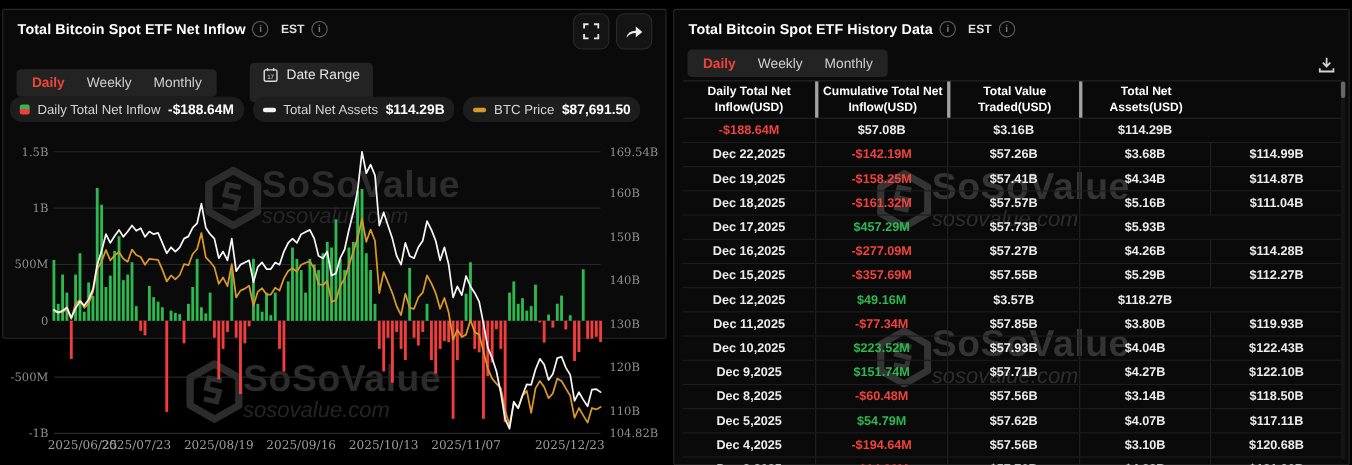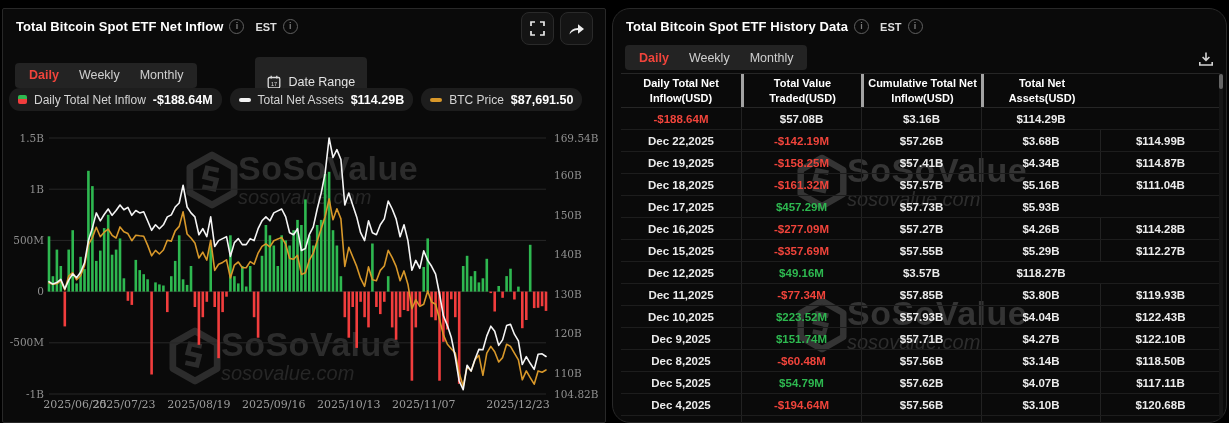--- a/index.html
+++ b/index.html
@@ -1,37 +1,37 @@
 <!DOCTYPE html>
 <html><head>
 <meta charset="utf-8">
 <style>
   html,body{margin:0;padding:0;background:#000;}
   body{width:1229px;height:423px;position:relative;overflow:hidden;
        font-family:"Liberation Sans",sans-serif;-webkit-font-smoothing:antialiased;}
   .panel{position:absolute;top:8px;background:#0a0a0a;border:1px solid #282828;border-radius:2px;box-sizing:border-box;}
-  #left-panel{left:2px;width:604px;height:415px;}
-  #right-panel{left:612px;width:615px;height:415px;border-radius:18px;}
+  #left-panel{left:2px;width:604px;height:300px;}
+  #right-panel{left:612px;width:615px;height:415px;}
 
   .title-row{position:absolute;left:13px;top:10px;display:flex;align-items:center;gap:6px;z-index:3;}
   .panel-title{margin:0;font-size:13px;font-weight:700;color:#fff;letter-spacing:.1px;}
   .info-i{width:13px;height:13px;border:1px solid #606060;border-radius:50%;color:#7a7a7a;
           font-size:9px;line-height:12px;text-align:center;display:inline-block;font-weight:700;}
   .est{font-size:11px;font-weight:700;color:#dedede;margin-left:5px;}
 
   .actions{position:absolute;right:12px;top:3px;display:flex;gap:6px;z-index:3;}
   .icon-btn{width:33px;height:33px;border-radius:8px;background:#141414;border:1px solid #2a2a2a;
             display:flex;align-items:center;justify-content:center;cursor:pointer;padding:0;}
 
   .controls-row{position:absolute;left:12px;top:48px;display:flex;align-items:center;gap:30px;z-index:3;}
   .tabgroup{background:#232323;border-radius:4px;display:flex;align-items:center;height:25px;padding:0 4px;justify-content:center;}
   .tab{padding:0 10px;font-size:12.5px;color:#cfcfcf;cursor:pointer;white-space:nowrap;}
   .tab.active{color:#f0443b;font-weight:700;}
-  .daterange{background:#232323;border:none;border-radius:4px;height:25px;display:flex;align-items:flex-start;
-             gap:7px;padding:18px 12px;color:#e3e3e3;font-size:12.5px;font-weight:500;cursor:pointer;margin-left:28px;}
+  .daterange{background:#232323;border:none;border-radius:4px;height:25px;display:flex;align-items:flex-end;
+             gap:7px;padding:18px 12px;color:#e3e3e3;font-size:12.5px;font-weight:500;cursor:pointer;}
 
   .legend-row{position:absolute;left:6px;top:79px;display:flex;align-items:center;gap:8px;z-index:3;}
   .pill{background:#1d1d1d;border-radius:11px;height:23px;display:flex;align-items:center;gap:7px;
         padding:0 9px;font-size:12px;color:#d4d4d4;cursor:pointer;white-space:nowrap;}
   .pill b{color:#fff;font-size:12.5px;}
   .sw-split{width:9px;height:9px;border-radius:2px;background:linear-gradient(#2eb850 50%,#f23d3d 50%);}
   .sw-dash{width:12px;height:4px;border-radius:2px;background:#f2f2f2;}
   .sw-dash.gold{background:#d8982a;}
 
   #chart-svg{position:absolute;left:0;top:0;z-index:2;}
@@ -349,22 +349,22 @@
     </svg>
     <div>
       <div class="wm-brand">SoSoValue</div>
       <div class="wm-dom">sosovalue.com</div>
     </div>
   </div>
 
   <div id="history-table">
     <div class="thead" id="table-head">
         <div class="th">Daily Total Net Inflow(USD)</div>
+        <div class="th">Cumulative Total Net Inflow(USD)</div>
         <div class="th">Total Value Traded(USD)</div>
-        <div class="th">Cumulative Total Net Inflow(USD)</div>
         <div class="th">Total Net Assets(USD)</div>
       </div>
     <div id="table-body">
         <div class="trow">
           <div class="td neg">-$188.64M</div>
           <div class="td">$57.08B</div>
           <div class="td">$3.16B</div>
           <div class="td">$114.29B</div>
         </div>
         <div class="trow">

